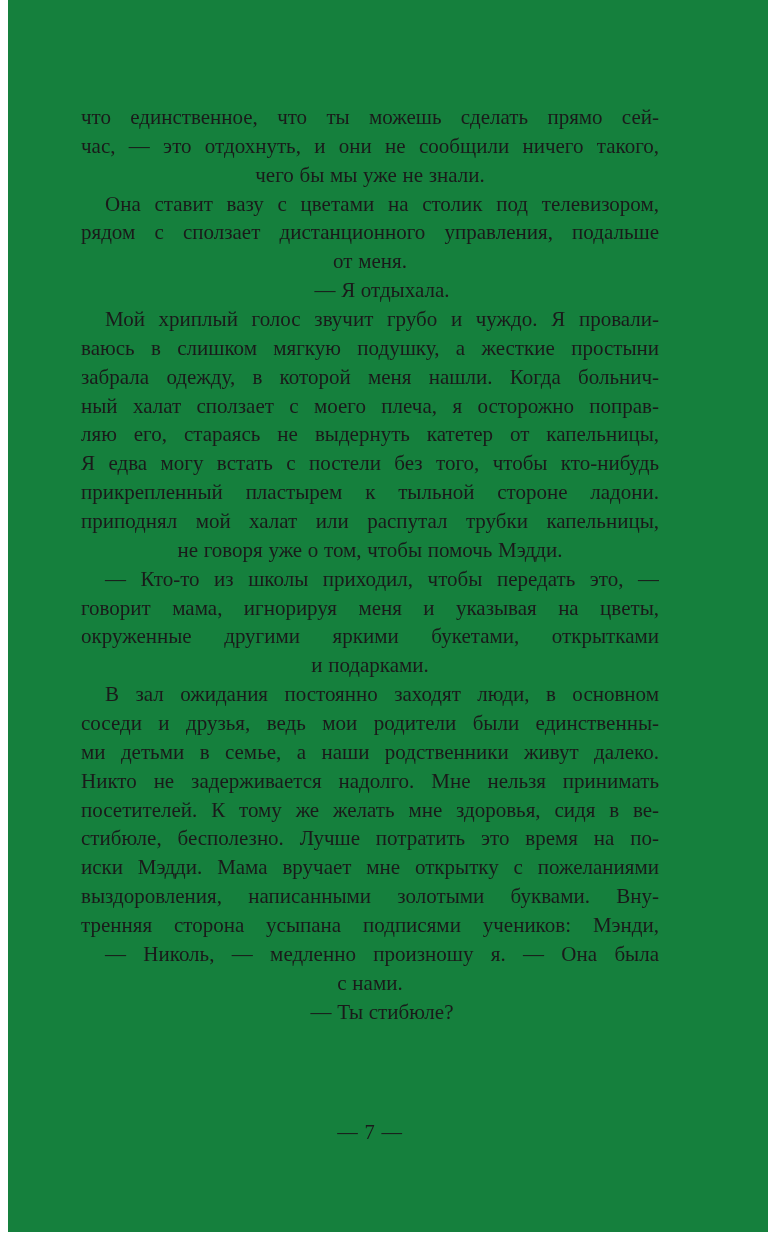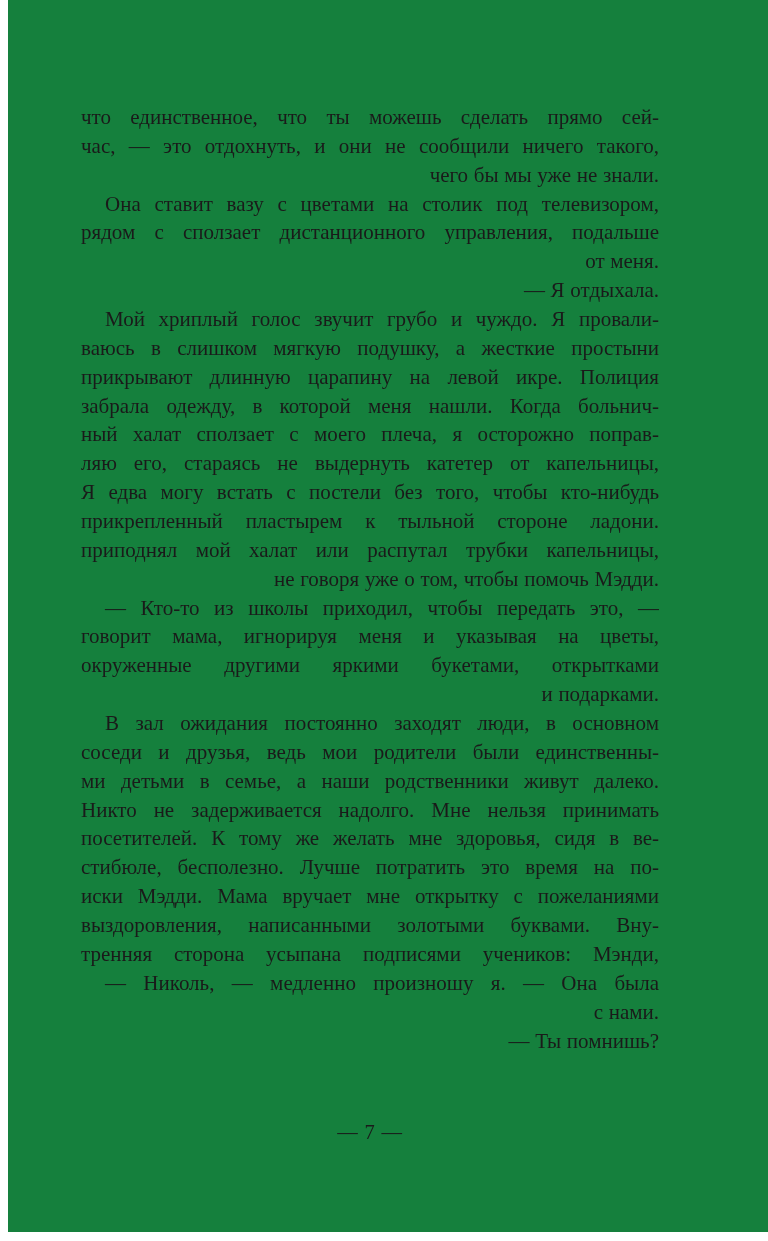--- a/index.html
+++ b/index.html
@@ -21,21 +21,21 @@
     position: absolute;
     left: 73px;
     top: 103px;
     width: 578px;
     font-size: 21px;
     line-height: 28.87px;
   }
   .line {
     height: 28.87px;
     overflow: hidden;
-    text-align: right;
+    text-align: center;
     word-spacing: 0.02em;
   }
   
   .line.j {
     text-align: justify;
     text-align-last: justify;
   }
   .line.j::after {
     content: "";
     display: inline-block;
@@ -62,21 +62,20 @@
   <div class="text-block">
       <div class="line j">что единственное, что ты можешь сделать прямо сей-</div>
       <div class="line j">час, — это отдохнуть, и они не сообщили ничего такого,</div>
       <div class="line">чего бы мы уже не знали.</div>
       <div class="line indent j">Она ставит вазу с цветами на столик под телевизором,</div>
       <div class="line j">рядом с сползает дистанционного управления, подальше</div>
       <div class="line">от меня.</div>
       <div class="line indent">— Я отдыхала.</div>
       <div class="line indent j">Мой хриплый голос звучит грубо и чуждо. Я провали-</div>
       <div class="line j">ваюсь в слишком мягкую подушку, а жесткие простыни</div>
-      <div class="line j">прикрывают длинную царапину на левой икре. Полиция</div>
       <div class="line j">забрала одежду, в которой меня нашли. Когда больнич-</div>
       <div class="line j">ный халат сползает с моего плеча, я осторожно поправ-</div>
       <div class="line j">ляю его, стараясь не выдернуть катетер от капельницы,</div>
       <div class="line j">Я едва могу встать с постели без того, чтобы кто-нибудь</div>
       <div class="line j">прикрепленный пластырем к тыльной стороне ладони.</div>
       <div class="line j">приподнял мой халат или распутал трубки капельницы,</div>
       <div class="line">не говоря уже о том, чтобы помочь Мэдди.</div>
       <div class="line indent j">— Кто-то из школы приходил, чтобы передать это, —</div>
       <div class="line j">говорит мама, игнорируя меня и указывая на цветы,</div>
       <div class="line j">окруженные другими яркими букетами, открытками</div>
@@ -85,16 +84,16 @@
       <div class="line j">соседи и друзья, ведь мои родители были единственны-</div>
       <div class="line j">ми детьми в семье, а наши родственники живут далеко.</div>
       <div class="line j">Никто не задерживается надолго. Мне нельзя принимать</div>
       <div class="line j">посетителей. К тому же желать мне здоровья, сидя в ве-</div>
       <div class="line j">стибюле, бесполезно. Лучше потратить это время на по-</div>
       <div class="line j">иски Мэдди. Мама вручает мне открытку с пожеланиями</div>
       <div class="line j">выздоровления, написанными золотыми буквами. Вну-</div>
       <div class="line j">тренняя сторона усыпана подписями учеников: Мэнди,</div>
       <div class="line indent j">— Николь, — медленно произношу я. — Она была</div>
       <div class="line">с нами.</div>
-      <div class="line indent">— Ты помнишь?</div>
+      <div class="line indent">— Ты стибюле?</div>
     </div>
   <div class="page-number">— 7 —</div>
 </div>
 
 </body></html>

